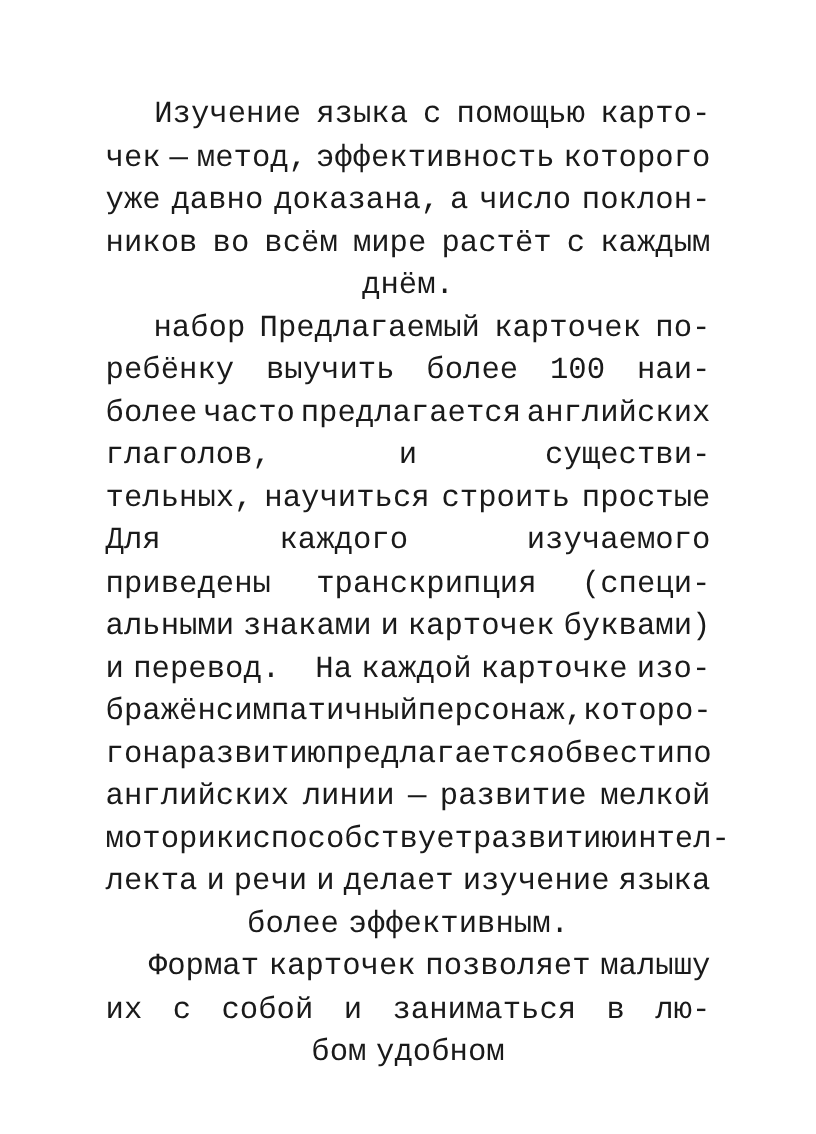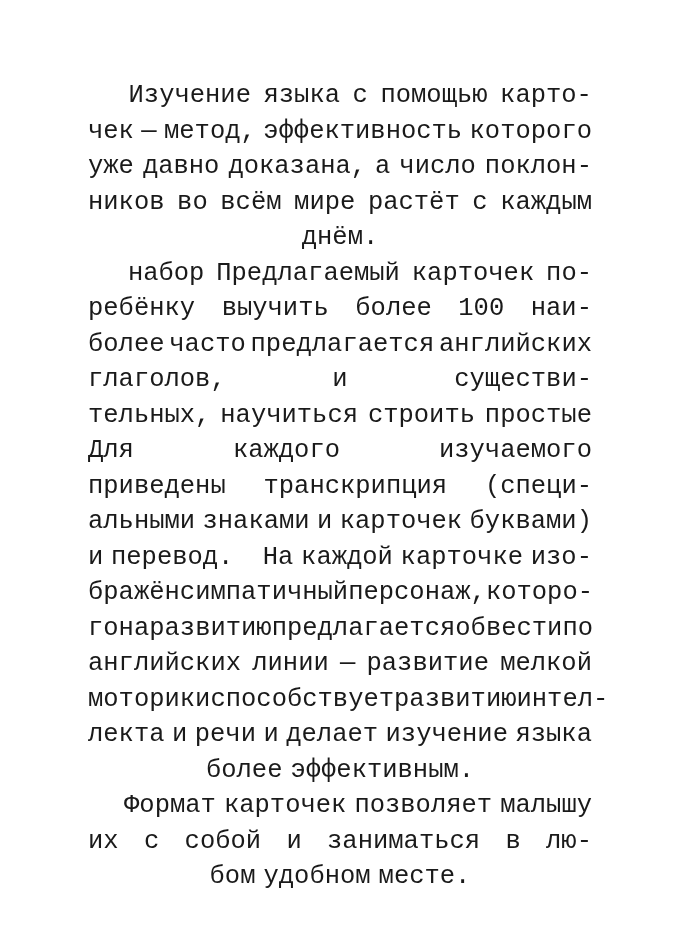--- a/index.html
+++ b/index.html
@@ -100,16 +100,16 @@
         <div class="line justify"><span class="word">бражён</span><span class="word">симпатичный</span><span class="word">персонаж,</span><span class="word">которо-</span></div>
         <div class="line justify"><span class="word">го</span><span class="word">на</span><span class="word">развитию</span><span class="word">предлагается</span><span class="word">обвести</span><span class="word">по</span></div>
         <div class="line justify"><span class="word">английских</span><span class="word">линии</span><span class="word">—</span><span class="word">развитие</span><span class="word">мелкой</span></div>
         <div class="line justify"><span class="word">моторики</span><span class="word">способствует</span><span class="word">развитию</span><span class="word">интел-</span></div>
         <div class="line justify"><span class="word">лекта</span><span class="word">и</span><span class="word">речи</span><span class="word">и</span><span class="word">делает</span><span class="word">изучение</span><span class="word">языка</span></div>
         <div class="line flush-left"><span class="word">более</span><span class="word">эффективным.</span></div>
       </div>
       <div class="paragraph">
         <div class="line justify"><span class="indent"></span><span class="word">Формат</span><span class="word">карточек</span><span class="word">позволяет</span><span class="word">малышу</span></div>
         <div class="line justify"><span class="word">их</span><span class="word">с</span><span class="word">собой</span><span class="word">и</span><span class="word">заниматься</span><span class="word">в</span><span class="word">лю-</span></div>
-        <div class="line flush-left"><span class="word">бом</span><span class="word">удобном</span><span class="word">месте.</span></div>
+        <div class="line flush-left"><span class="word">бом</span><span class="word">удобном</span></div>
       </div>
     </div>
 </div>
 
 </body></html>

